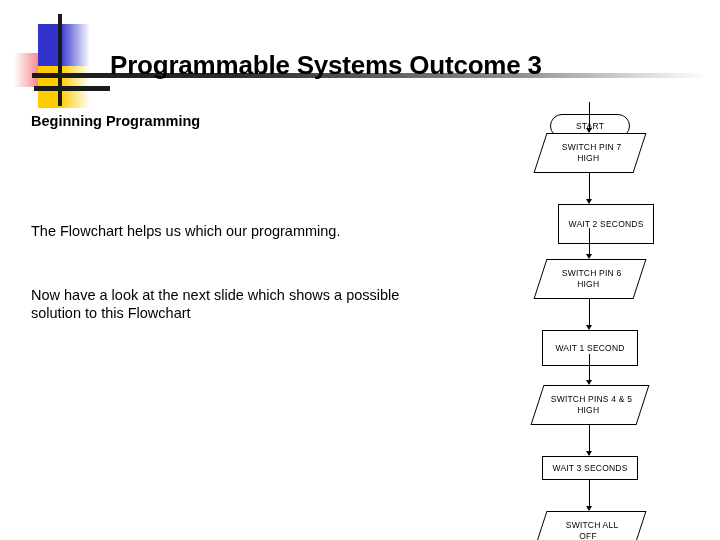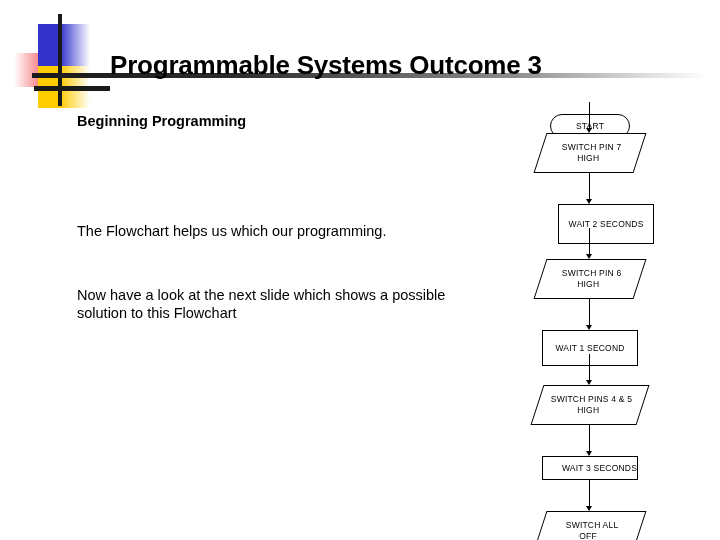--- a/index.html
+++ b/index.html
@@ -90,21 +90,20 @@
     white-space: nowrap;
     margin-top: 26px;
   }
 
   
   .body-col {
     position: absolute;
     left: 31px;
     top: 112px;
     width: 420px;
-    margin-left: 46px;
   }
   .para {
     color: #000000;
     font-size: 14.5px;
     line-height: 18px;
   }
   .para.lead {
     font-weight: bold;
     font-size: 14.5px;
   }
@@ -224,21 +223,21 @@
     <div class="conn" style="top:276px; height:29px;"></div>
     <div class="arrow" style="top:302px;"></div>
 
     <div class="node n-io" style="left:37px; top:307px; width:106px; height:40px; flex-direction:column;">
       <span>SWITCH PINS 4 &amp; 5</span>
       <span>HIGH</span>
     </div>
     <div class="conn" style="top:347px; height:29px;"></div>
     <div class="arrow" style="top:373px;"></div>
 
-    <div class="node n-proc" style="left:42px; top:378px; width:96px; height:24px;justify-content:flex-end;">
+    <div class="node n-proc" style="left:42px; top:378px; width:96px; height:24px;">
       <span>WAIT 3 SECONDS</span>
     </div>
     <div class="conn" style="top:402px; height:29px;"></div>
     <div class="arrow" style="top:428px;"></div>
 
     <div class="node n-io" style="left:40px; top:433px; width:100px; height:40px; flex-direction:column;">
       <span>SWITCH ALL</span>
       <span>OFF</span>
     </div>
 

